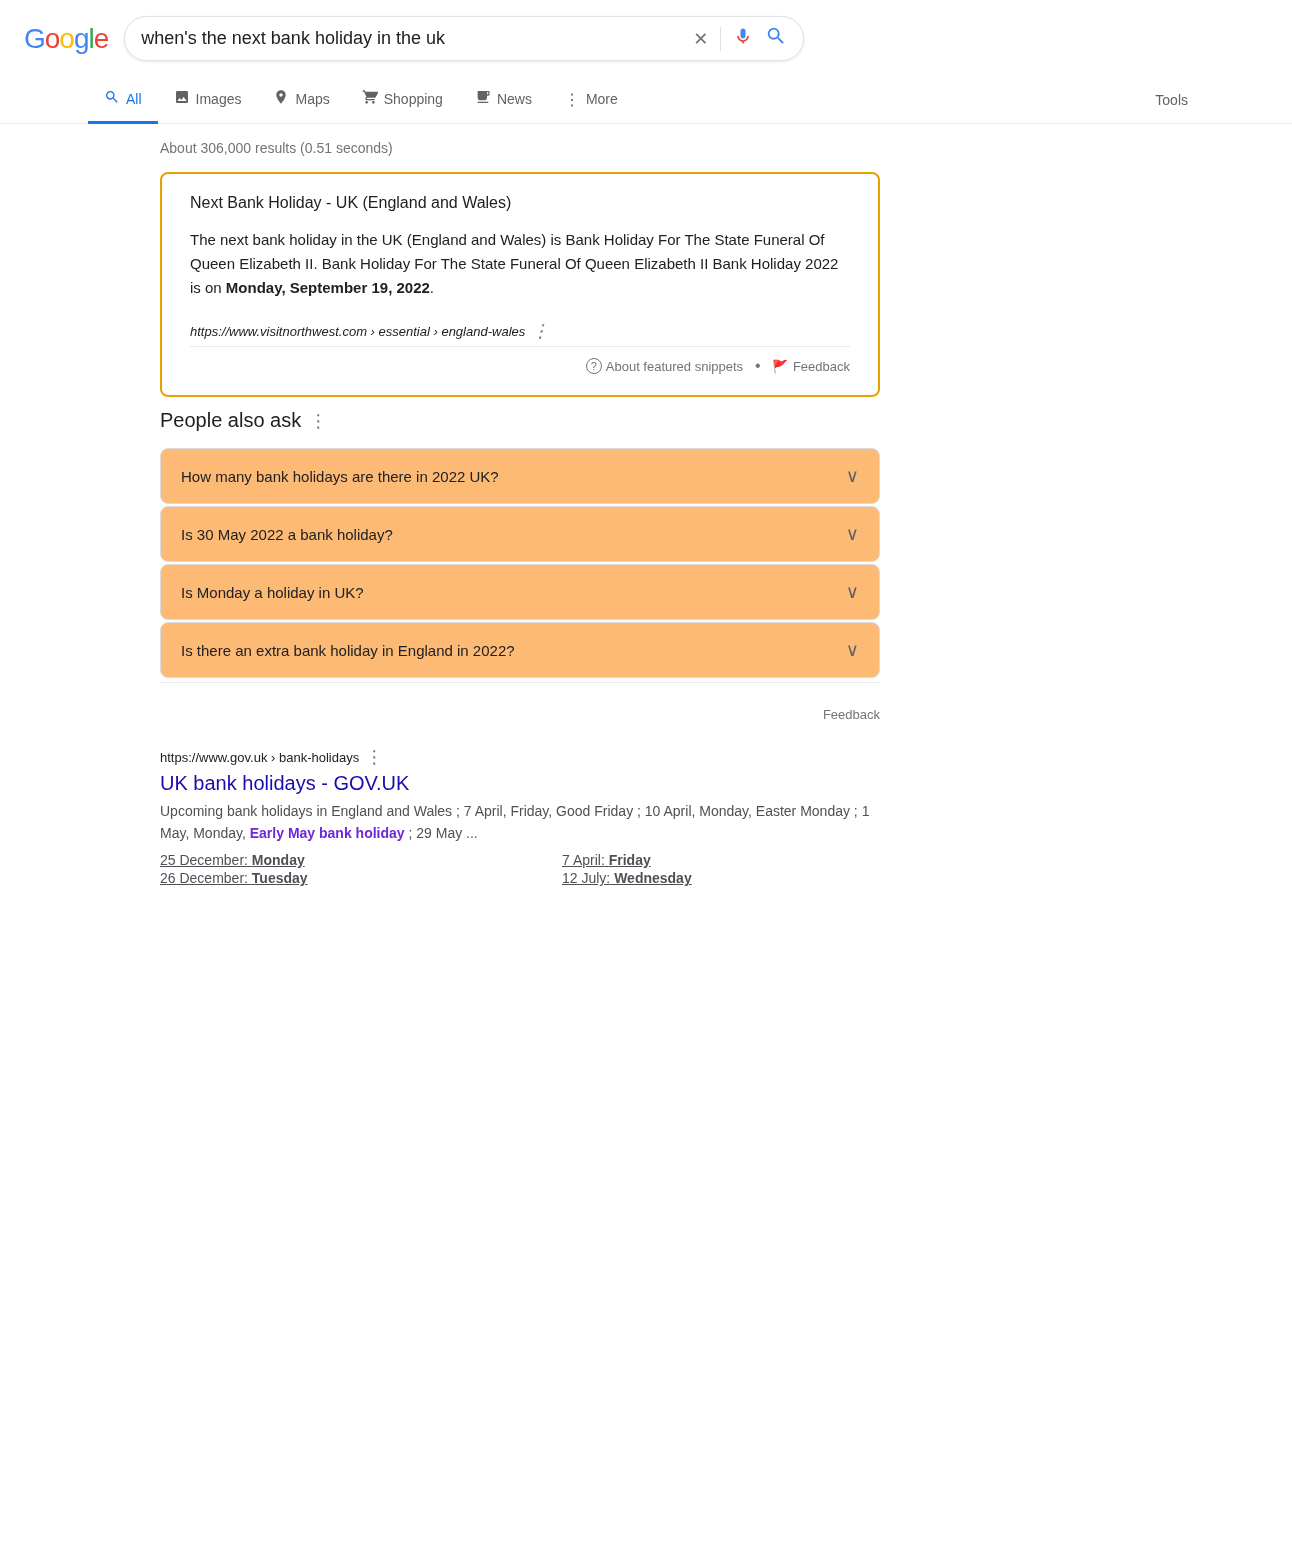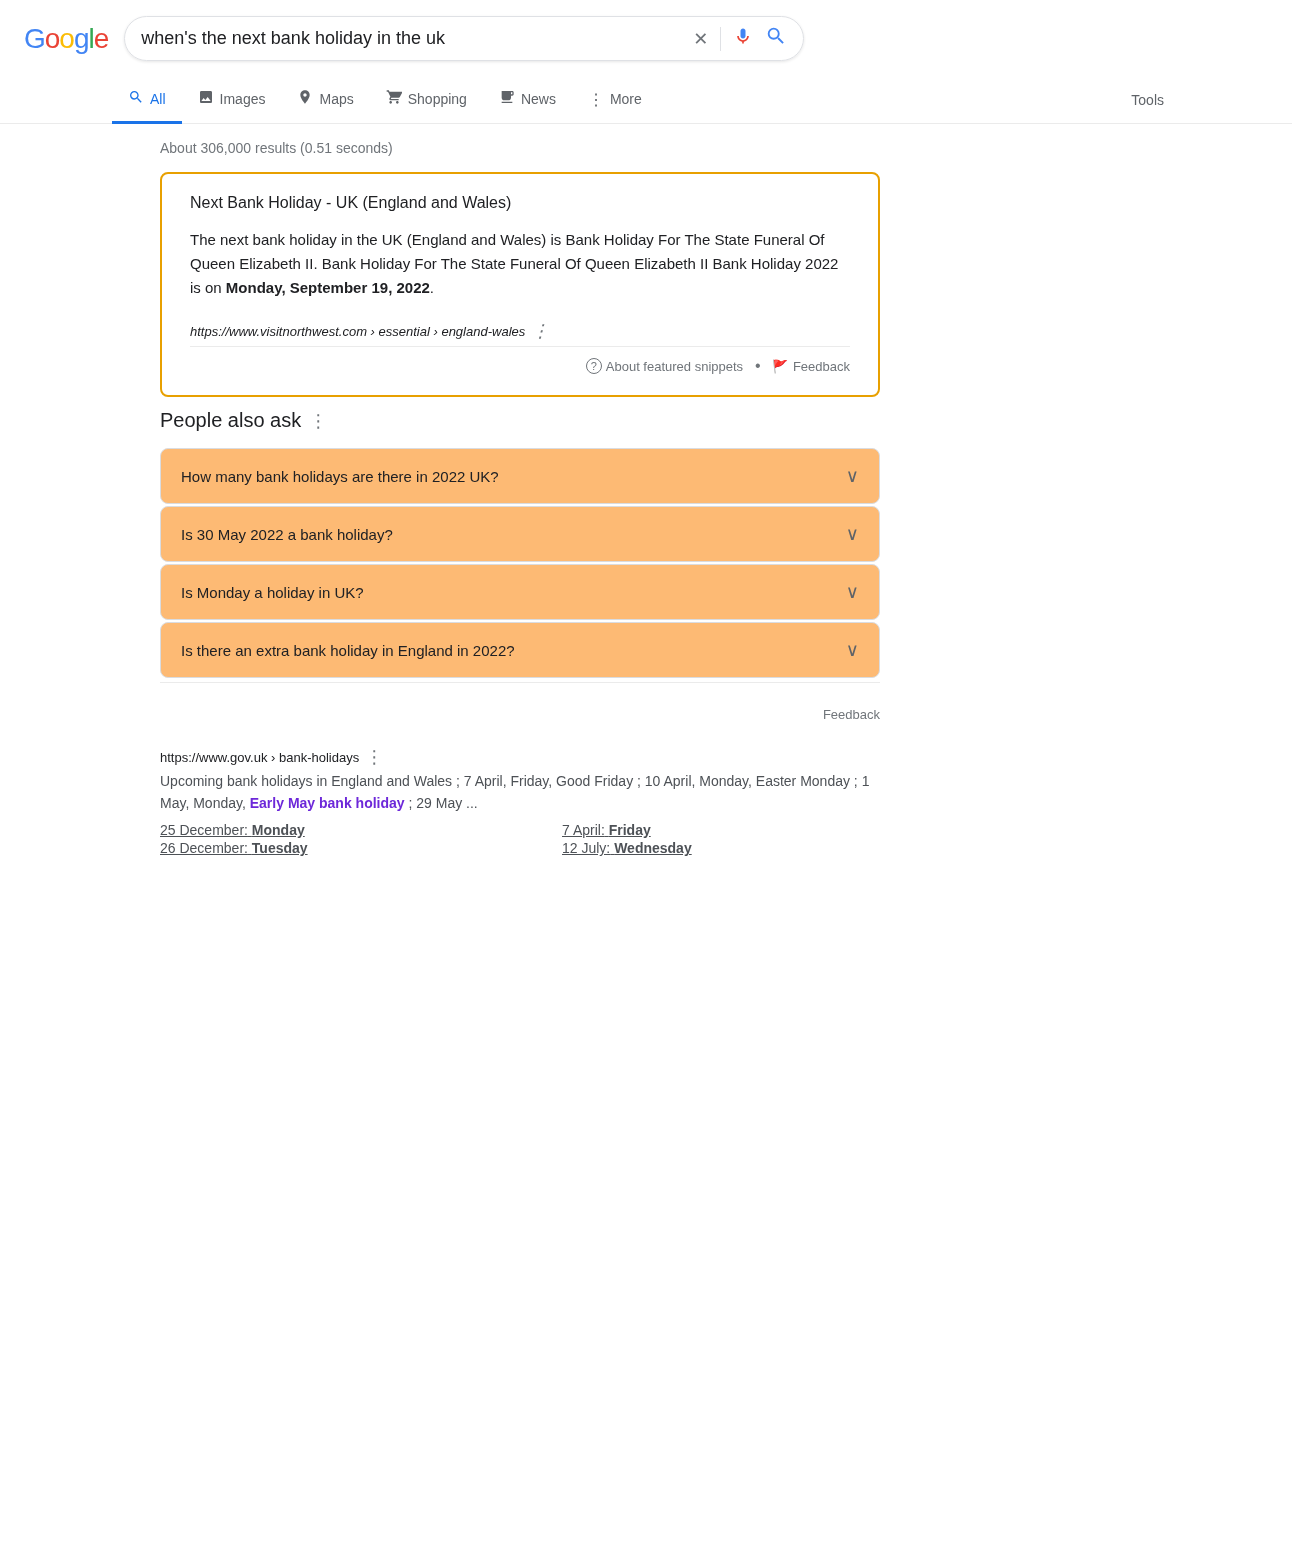--- a/index.html
+++ b/index.html
@@ -74,21 +74,21 @@
     .search-icon-btn {
       color: #4285F4;
       font-size: 20px;
       cursor: pointer;
     }
 
     
     .nav-tabs {
       display: flex;
       align-items: center;
-      padding: 0 112px;
+      padding: 0 88px;
       border-bottom: 1px solid #ebebeb;
       gap: 0;
     }
     .nav-tab {
       display: flex;
       align-items: center;
       gap: 6px;
       padding: 12px 16px;
       font-size: 14px;
       color: #5f6368;
@@ -405,20 +405,21 @@
 
     <hr class="sep-line">
     <div class="paa-feedback">Feedback</div>
   </div>
 
   <div class="result-item">
     <div class="result-url-line">
       <span class="result-url">https://www.gov.uk › bank-holidays</span>
       <span class="three-dots">⋮</span>
     </div>
+    <a class="result-title" href="#">UK bank holidays - GOV.UK</a>
     <div class="result-snippet">
       <span>Upcoming bank holidays in England and Wales ; 7 April, Friday, Good Friday ; 10 April, Monday, Easter Monday ; 1 May, Monday, </span><strong>Early May bank holiday</strong><span> ; 29 May ...</span>
     </div>
     <div class="result-date-grid">
       <div>
         <span>25 December:</span>
         <strong>Monday</strong>
       </div>
       <div>
         <span>7 April:</span>

